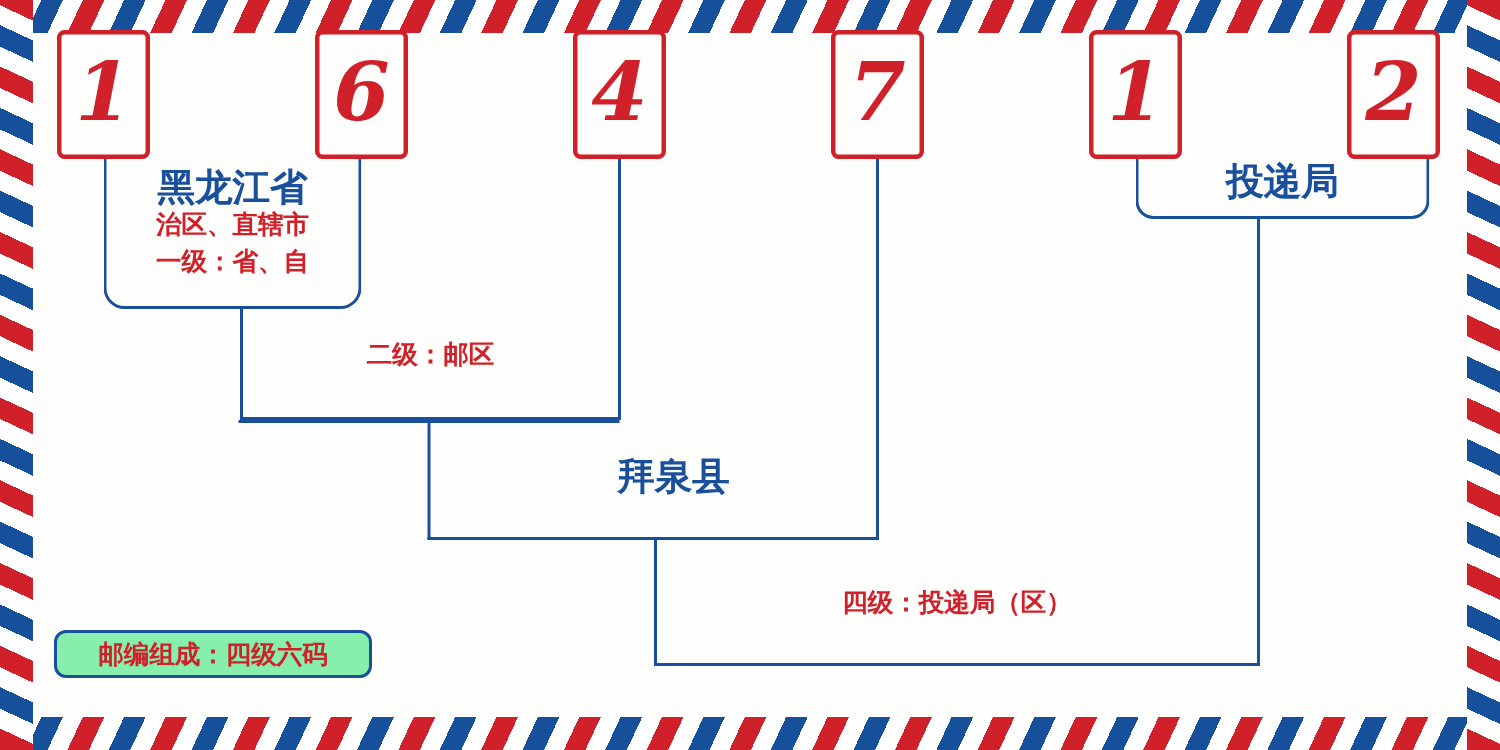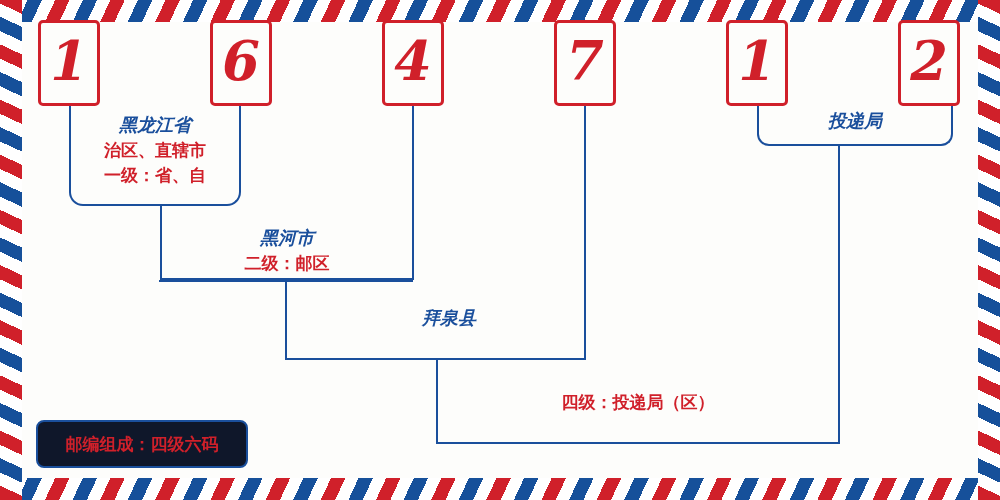--- a/index.html
+++ b/index.html
@@ -62,41 +62,40 @@
   .conn{position:absolute;background:none;}
   .vline{position:absolute;width:2px;background:#1a4f9c;}
   .hline{position:absolute;height:2px;background:#1a4f9c;}
   .corner-br{position:absolute;border:2px solid #1a4f9c;border-top:none;border-left:none;border-radius:0 0 14px 0;}
 
   
   .lbl{position:absolute;text-align:center;}
   .lbl .title{
     color:#1a4f9c;
     font-weight:bold;
-    font-size:18px;
+    font-size:25px;
     line-height:26px;
     white-space:nowrap;
-    font-style:italic;
   }
   .lbl .sub{
     color:#d0202a;
     font-weight:bold;
     font-size:17px;
     line-height:25px;
   }
   .lbl .sub.nowrap{white-space:nowrap;text-align:center;}
 
   
   .badge{
     position:absolute;
     left:36px;top:420px;
-    width:212px;height:48px;
+    width:212px;height:32px;
     border:2px solid #1a4f9c;
     border-radius:8px;
-    background:#0f172a;
+    background:#86efac;
     display:flex;align-items:center;justify-content:center;
     color:#d0202a;
     font-weight:bold;
     font-size:17px;
     box-sizing:border-box;
   }
 </style>
 </head>
 <body>
 
@@ -140,21 +139,20 @@
     <div class="title">黑龙江省</div>
     <div class="sub">治区、直辖市</div>
     <div class="sub">一级：省、自</div>
   </div>
 
   <div class="vline" style="left:160px;top:206px;height:74px;"></div>
   <div class="conn" style="left:159px;top:224px;width:254px;height:56px;border:2px solid #1a4f9c;border-top:none;border-radius:0 0 0 0;border-left:none;border-right:none;background:none;"></div>
   <div class="hline" style="left:160px;top:278px;width:254px;"></div>
   <div class="vline" style="left:412px;top:106px;height:174px;"></div>
   <div class="lbl" style="left:160px;top:225px;width:254px;">
-    <div class="title">黑河市</div>
     <div class="sub nowrap">二级：邮区</div>
   </div>
 
   <div class="vline" style="left:285px;top:278px;height:82px;"></div>
   <div class="hline" style="left:285px;top:358px;width:300px;"></div>
   <div class="vline" style="left:584px;top:106px;height:254px;"></div>
   <div class="lbl" style="left:285px;top:305px;width:328px;">
     <div class="title">拜泉县</div>
   </div>
 

